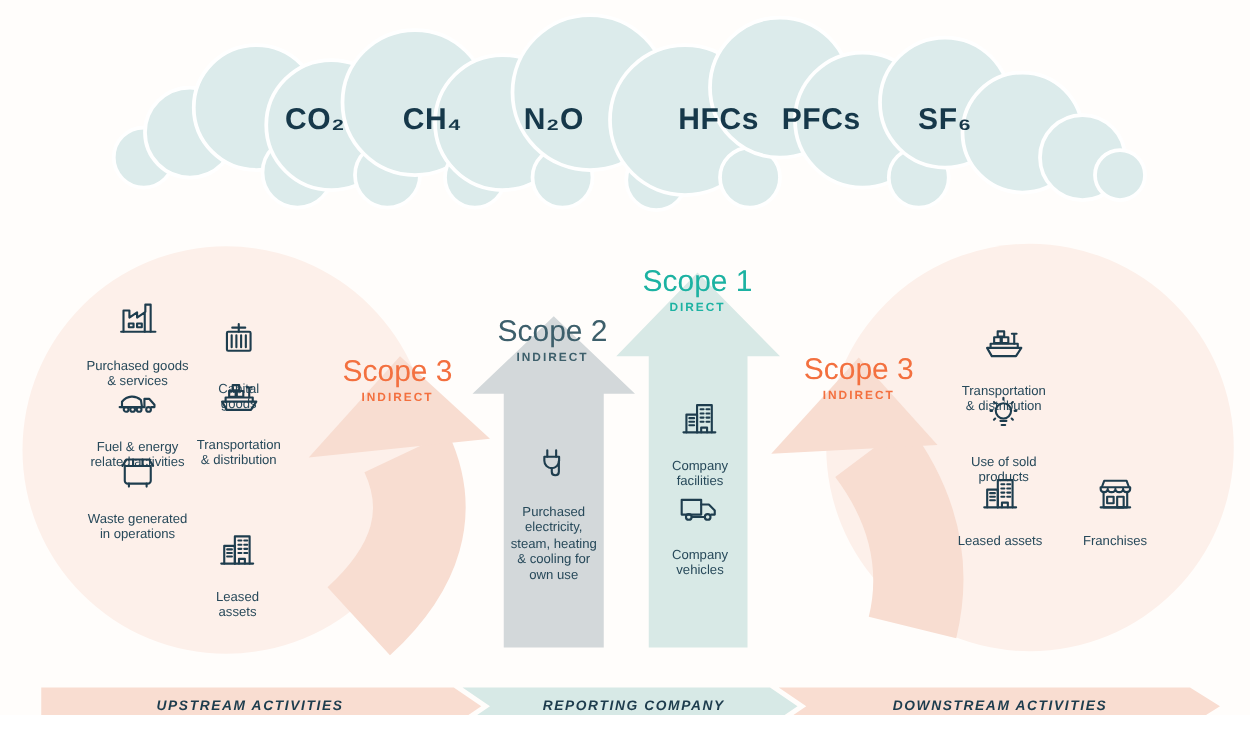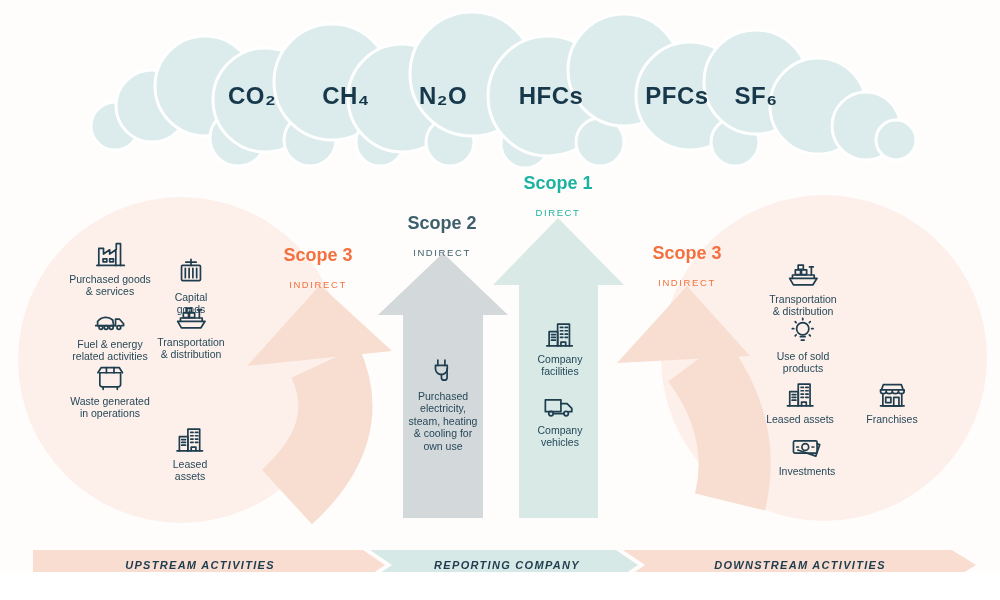--- a/index.html
+++ b/index.html
@@ -7,36 +7,36 @@
     position:relative;width:1000px;height:572px;overflow:hidden;
     background:#fffdfb;
     font-family:"Liberation Sans","DejaVu Sans",sans-serif;
   }
   .bg{position:absolute;left:0;top:0;width:1000px;height:600px;}
   .gas{
     position:absolute;transform:translate(-50%,-50%);
     font-weight:bold;font-size:24px;color:#16384a;letter-spacing:.5px;
   }
   .scope{position:absolute;transform:translateX(-50%);text-align:center;white-space:nowrap;}
-  .scope .nm{font-size:18px;font-weight:bold;line-height:1;}
-  .scope .tp{font-size:9.5px;font-weight:normal;letter-spacing:1.6px;margin-top:15px;}
+  .scope .nm{font-size:24px;font-weight:normal;line-height:1;margin-top:40px;}
+  .scope .tp{font-size:9.5px;font-weight:bold;letter-spacing:1.6px;margin-top:3px;}
   .teal{color:#1cb2a2;}
   .slate{color:#3d5f6b;}
   .orange{color:#f3703f;}
   .item{
     position:absolute;transform:translateX(-50%);
     display:flex;flex-direction:column;align-items:center;white-space:nowrap;
   }
   .ic{
     width:34px;height:34px;
     stroke:#1e3d4e;fill:none;stroke-width:1.8;
     stroke-linecap:round;stroke-linejoin:round;
   }
   .lbl{
-    margin-top:1px;font-size:10.5px;line-height:1.18;
+    margin-top:15px;font-size:10.5px;line-height:1.18;
     color:#27495a;white-space:pre-line;text-align:center;
   }
   .bandlbl{
     position:absolute;transform:translate(-50%,-50%);
     font-size:11px;font-weight:bold;letter-spacing:1.3px;color:#1d3c4d;white-space:nowrap;font-style:italic;
   }
 </style>
 </head>
 <body>
 
@@ -178,22 +178,22 @@
     </g>
 
     <polygon points="33,550 363,550 385,565 363,580 33,580" fill="#f9ddd1"></polygon>
     <polygon points="370,550 616,550 638,565 616,580 370,580 392,565" fill="#d7e9e6"></polygon>
     <polygon points="623,550 952,550 976,565 952,580 623,580 645,565" fill="#f9ddd1"></polygon>
   </svg>
 
   <div class="gas" style="left:252px;top:96px">CO₂</div>
   <div class="gas" style="left:346px;top:96px">CH₄</div>
   <div class="gas" style="left:443px;top:96px">N₂O</div>
-  <div class="gas" style="left:551px;top:96px">HFCs</div>
-  <div class="gas" style="left:677px;top:96px">PFCs</div>
+  <div class="gas" style="left:575px;top:96px">HFCs</div>
+  <div class="gas" style="left:657px;top:96px">PFCs</div>
   <div class="gas" style="left:756px;top:96px">SF₆</div>
 
   <div class="scope teal" style="left:558px;top:174px">
     <div class="nm">Scope 1</div>
     <div class="tp">DIRECT</div>
   </div>
   <div class="scope slate" style="left:442px;top:214px">
     <div class="nm">Scope 2</div>
     <div class="tp">INDIRECT</div>
   </div>
@@ -293,24 +293,18 @@
         <use href="#ic-building"></use>
       </svg>
     <div class="lbl">Leased assets</div>
   </div>
   <div class="item" style="left:892px;top:378px">
     <svg class="ic" viewBox="0 0 36 36">
         <use href="#ic-store"></use>
       </svg>
     <div class="lbl">Franchises</div>
   </div>
-  <div class="item" style="left:807px;top:430px">
-    <svg class="ic" viewBox="0 0 36 36">
-        <use href="#ic-money"></use>
-      </svg>
-    <div class="lbl">Investments</div>
-  </div>
 
   <div class="bandlbl" style="left:200px;top:565px">UPSTREAM ACTIVITIES</div>
   <div class="bandlbl" style="left:507px;top:565px">REPORTING COMPANY</div>
   <div class="bandlbl" style="left:800px;top:565px">DOWNSTREAM ACTIVITIES</div>
 
 </div>
 
 </body></html>

